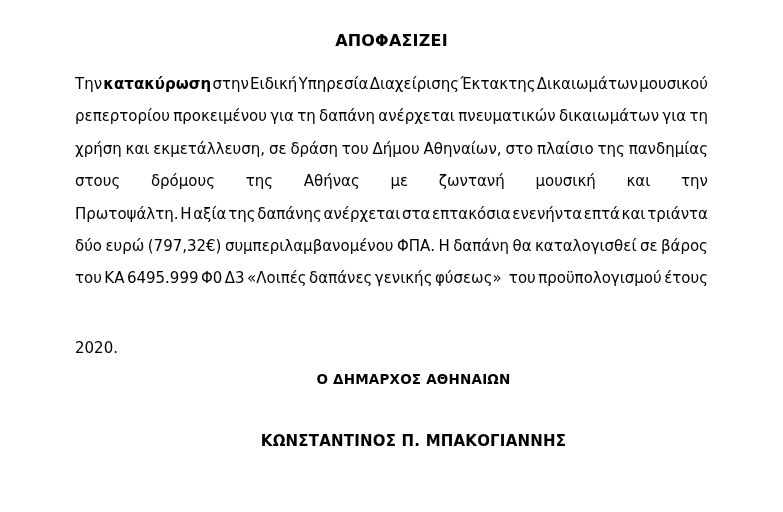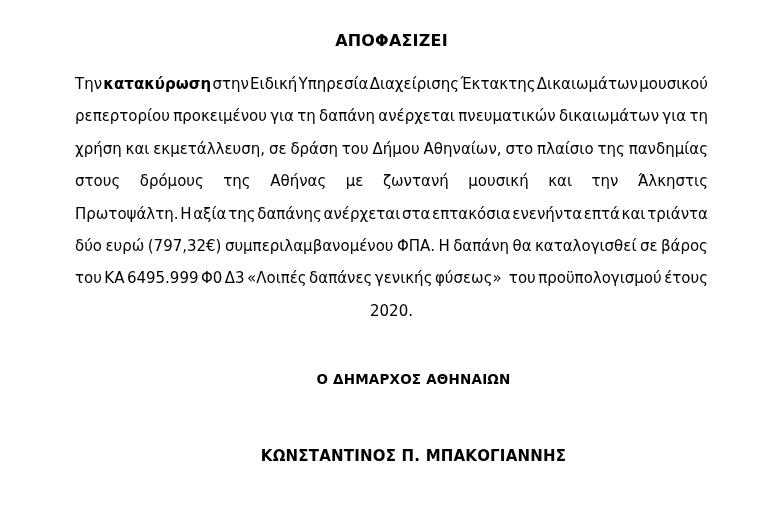--- a/index.html
+++ b/index.html
@@ -52,21 +52,22 @@
     align-items: baseline;
   }
 
   
   .body-line.justify {
     justify-content: space-between;
   }
 
   
   .body-line.last {
-    justify-content: center;
+    justify-content: flex-start;
+    margin-top: 37px;
   }
 
   .word {
     white-space: pre;
   }
 
   .word.bold {
     font-weight: bold;
   }
 
@@ -79,21 +80,21 @@
     padding-left: 44px;
     box-sizing: border-box;
     text-align: center;
     font-size: 13.5px;
     font-weight: bold;
     letter-spacing: 0.2px;
   }
 
   .sig-name {
     position: absolute;
-    top: 447px;
+    top: 432px;
     left: 0;
     width: 783px;
     padding-left: 44px;
     box-sizing: border-box;
     text-align: center;
     font-size: 15px;
     font-weight: bold;
     letter-spacing: 0.2px;
   }
 </style>
@@ -101,21 +102,21 @@
 <body>
 
 <div class="page">
 
   <div class="decision-heading">ΑΠΟΦΑΣΙΖΕΙ</div>
 
   <div class="body-block">
       <div class="body-line justify"><span class="word">Την</span><span class="word bold">κατακύρωση</span><span class="word">στην</span><span class="word">Ειδική</span><span class="word">Υπηρεσία</span><span class="word">Διαχείρισης</span><span class="word">Έκτακτης</span><span class="word">Δικαιωμάτων</span><span class="word">μουσικού</span></div>
       <div class="body-line justify"><span class="word">ρεπερτορίου</span><span class="word">προκειμένου</span><span class="word">για</span><span class="word">τη</span><span class="word">δαπάνη</span><span class="word">ανέρχεται</span><span class="word">πνευματικών</span><span class="word">δικαιωμάτων</span><span class="word">για</span><span class="word">τη</span></div>
       <div class="body-line justify"><span class="word">χρήση</span><span class="word">και</span><span class="word">εκμετάλλευση,</span><span class="word">σε</span><span class="word">δράση</span><span class="word">του</span><span class="word">Δήμου</span><span class="word">Αθηναίων,</span><span class="word">στο</span><span class="word">πλαίσιο</span><span class="word">της</span><span class="word">πανδημίας</span></div>
-      <div class="body-line justify"><span class="word">στους</span><span class="word">δρόμους</span><span class="word">της</span><span class="word">Αθήνας</span><span class="word">με</span><span class="word">ζωντανή</span><span class="word">μουσική</span><span class="word">και</span><span class="word">την</span><span class="word">Άλκηστις</span></div>
+      <div class="body-line justify"><span class="word">στους</span><span class="word">δρόμους</span><span class="word">της</span><span class="word">Αθήνας</span><span class="word">με</span><span class="word">ζωντανή</span><span class="word">μουσική</span><span class="word">και</span><span class="word">την</span></div>
       <div class="body-line justify"><span class="word">Πρωτοψάλτη.</span><span class="word">Η</span><span class="word">αξία</span><span class="word">της</span><span class="word">δαπάνης</span><span class="word">ανέρχεται</span><span class="word">στα</span><span class="word">επτακόσια</span><span class="word">ενενήντα</span><span class="word">επτά</span><span class="word">και</span><span class="word">τριάντα</span></div>
       <div class="body-line justify"><span class="word">δύο</span><span class="word">ευρώ</span><span class="word">(797,32€)</span><span class="word">συμπεριλαμβανομένου</span><span class="word">ΦΠΑ.</span><span class="word">Η</span><span class="word">δαπάνη</span><span class="word">θα</span><span class="word">καταλογισθεί</span><span class="word">σε</span><span class="word">βάρος</span></div>
       <div class="body-line justify"><span class="word">του</span><span class="word">ΚΑ</span><span class="word">6495.999</span><span class="word">Φ0</span><span class="word">Δ3</span><span class="word">«Λοιπές</span><span class="word">δαπάνες</span><span class="word">γενικής</span><span class="word">φύσεως»</span><span class="word"> του</span><span class="word">προϋπολογισμού</span><span class="word">έτους</span></div>
       <div class="body-line last"><span class="word">2020.</span></div>
     </div>
 
   <div class="sig-title">Ο ΔΗΜΑΡΧΟΣ ΑΘΗΝΑΙΩΝ</div>
 
   <div class="sig-name">ΚΩΝΣΤΑΝΤΙΝΟΣ Π. ΜΠΑΚΟΓΙΑΝΝΗΣ</div>
 

